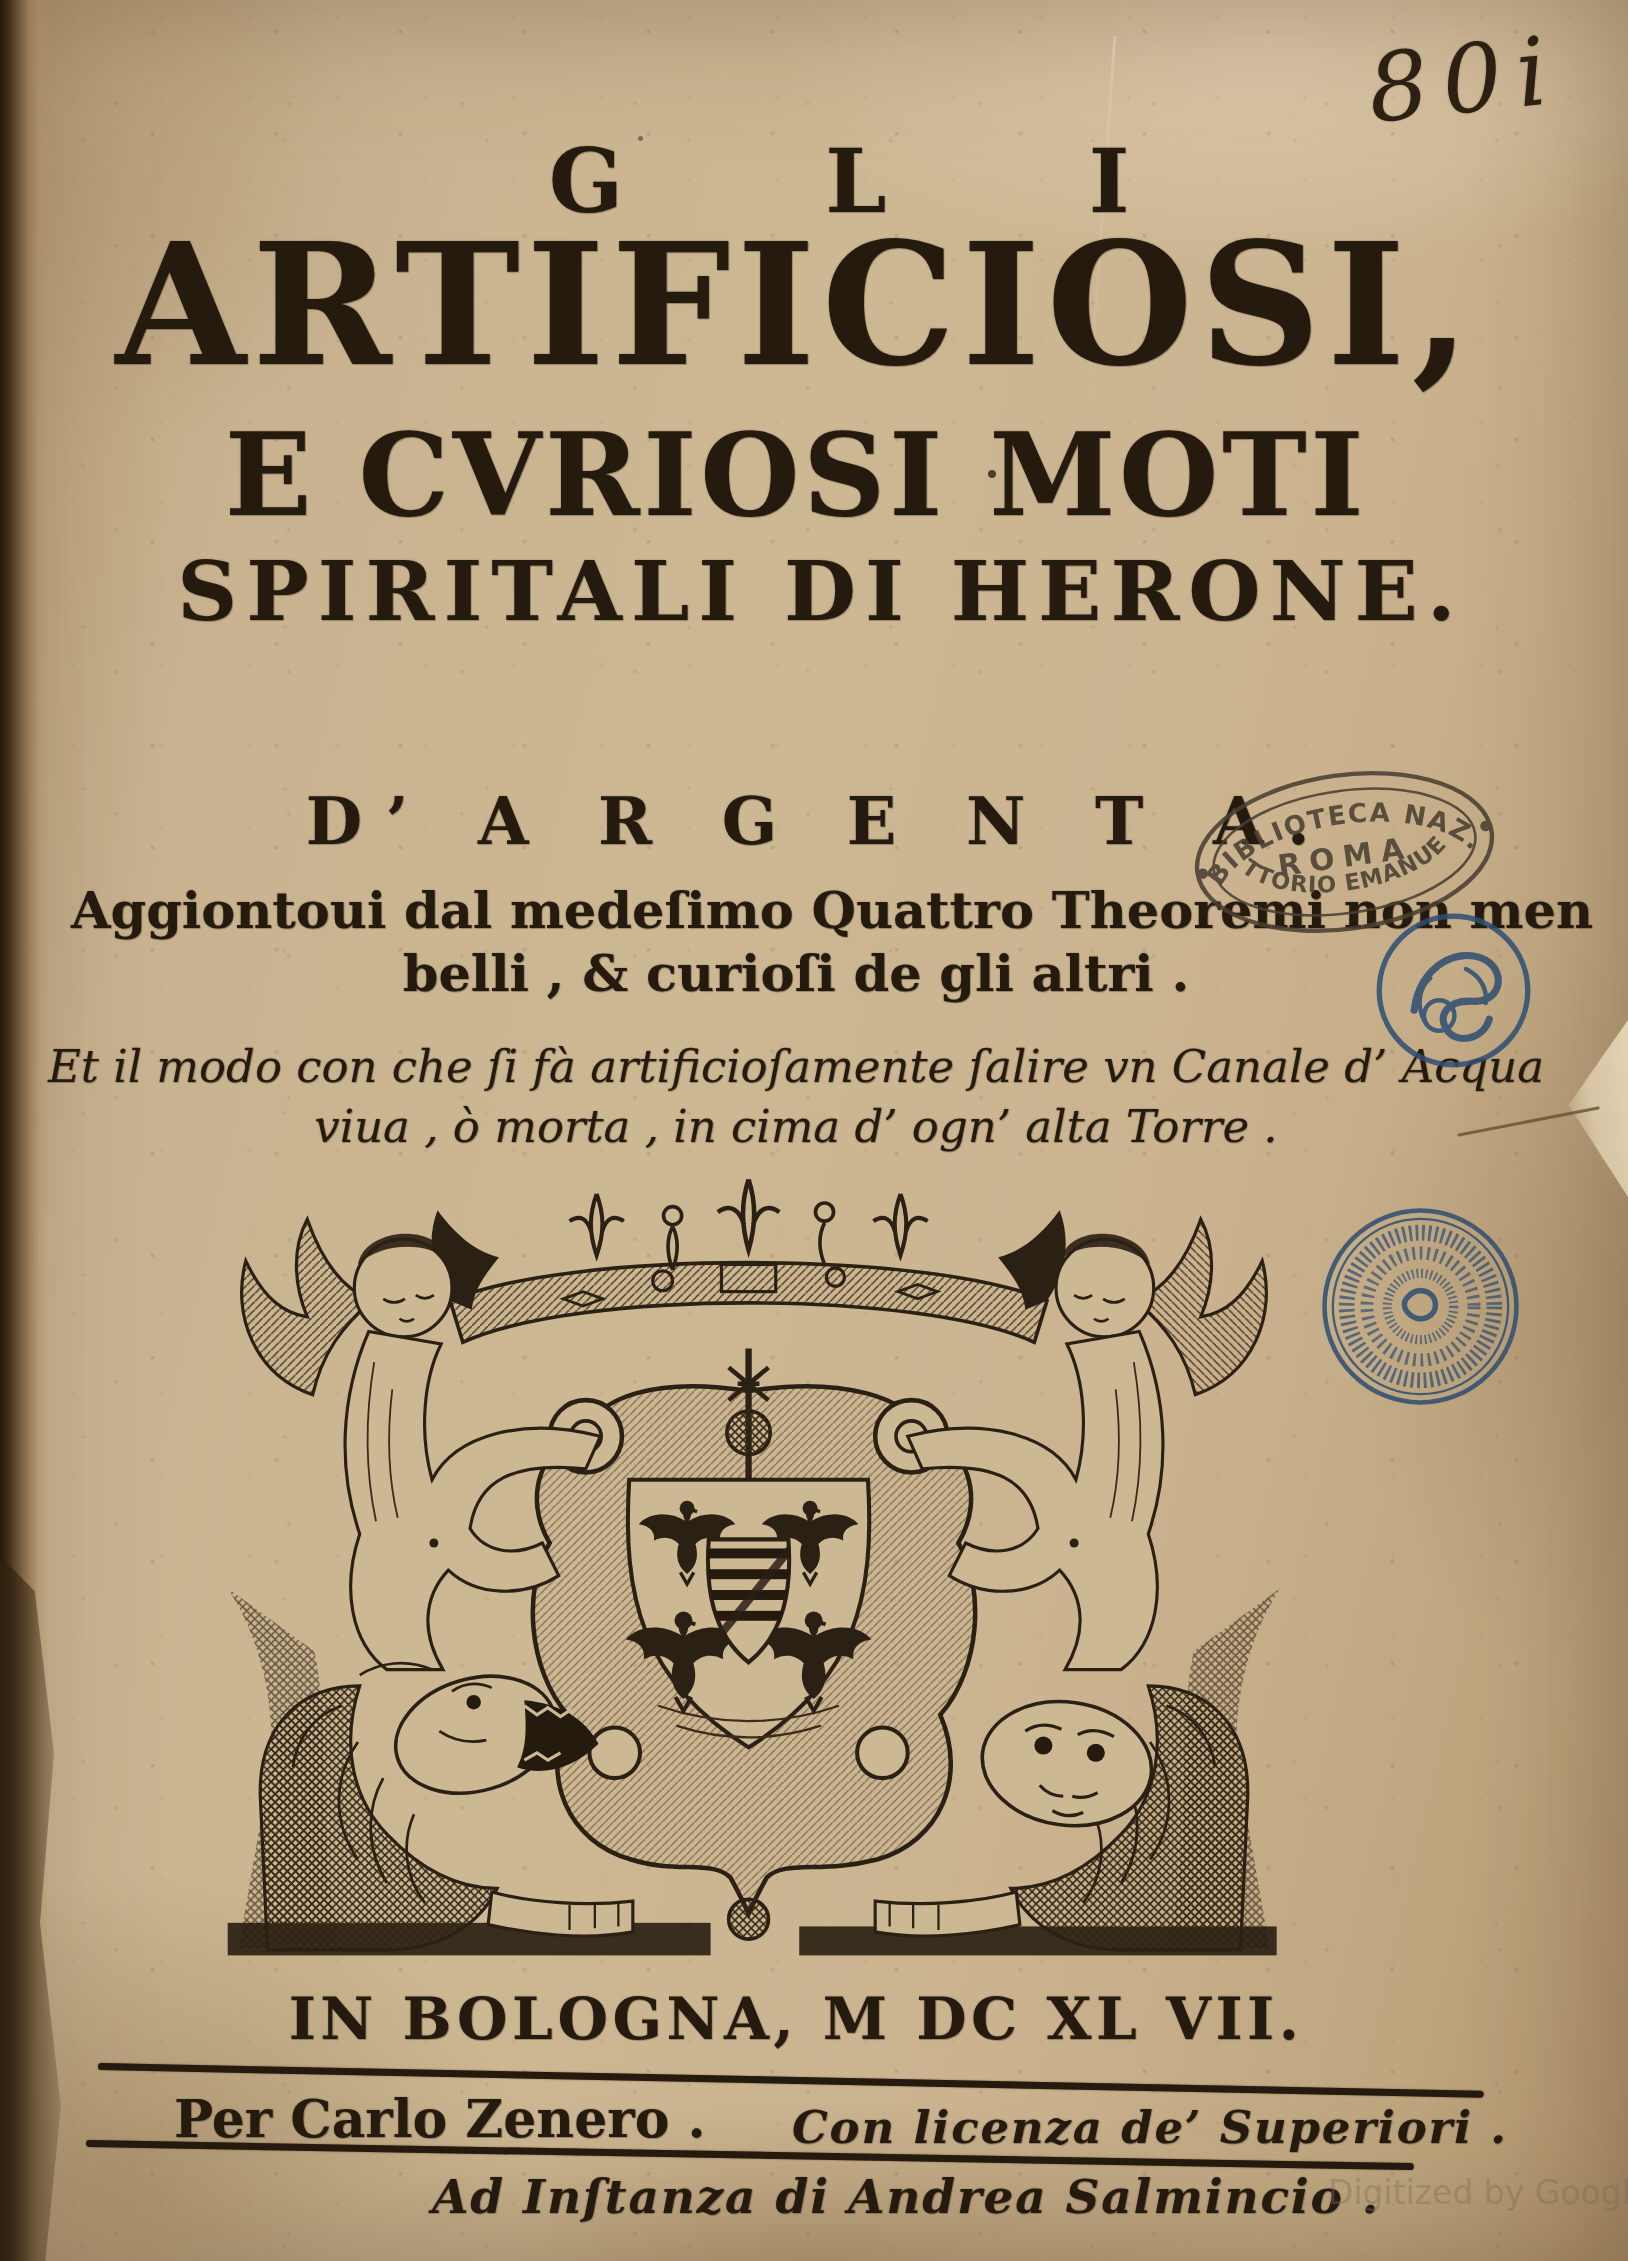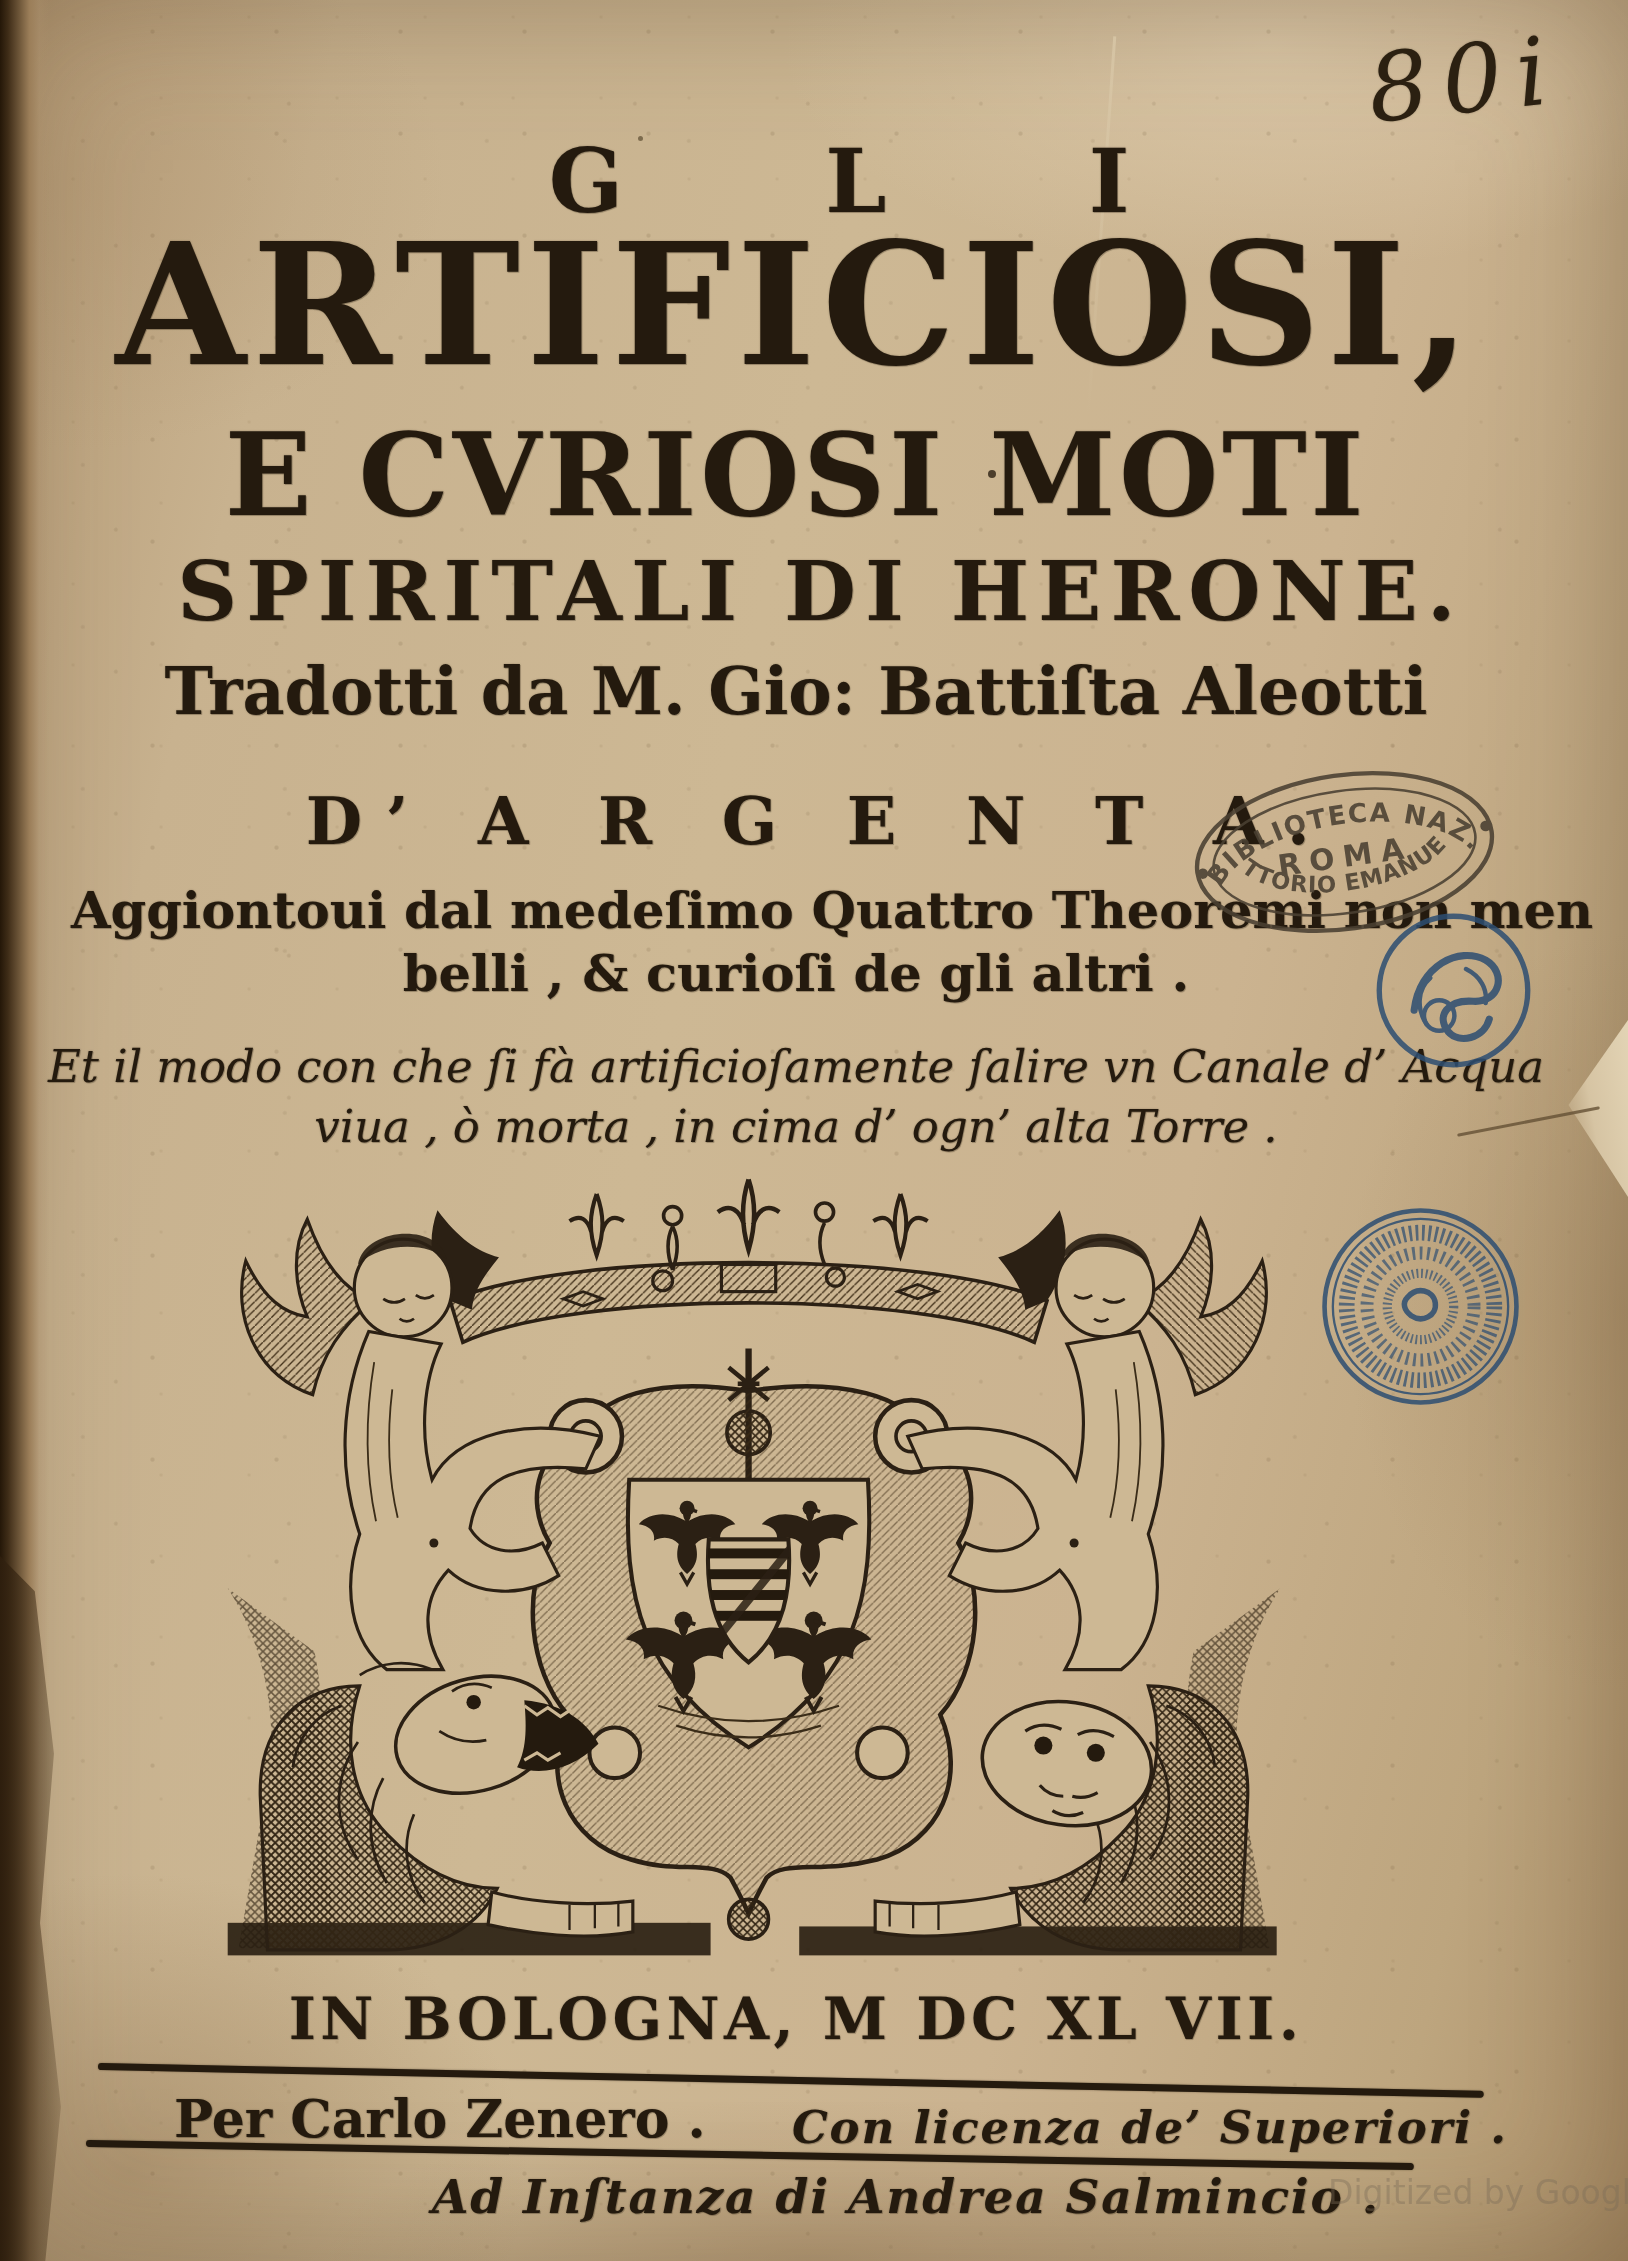--- a/index.html
+++ b/index.html
@@ -55,21 +55,20 @@
   <div style="position:absolute;left:638px;top:136px;width:5.4px;height:5.4px;border-radius:50%;background:#4a3a22;opacity:.6;"></div>
 
   <div class="ink" style="position:absolute;left:1368px;top:25px;font-size:94px;font-style:italic;letter-spacing:14.5px;
               transform:rotate(-6deg);color:#2b2011;text-shadow:0 0 1.8px rgba(40,28,12,.4);">80i</div>
 
   <div id="textcol">
     <div class="line ink" style="top:138px;font-size:87px;font-weight:bold;letter-spacing:86px;padding-left:86px;">G L I</div>
     <div class="line ink" style="top:221px;font-size:168px;font-weight:bold;letter-spacing:6.3px;">ARTIFICIOSI,</div>
     <div class="line ink" style="top:418px;font-size:114px;font-weight:bold;letter-spacing:3.6px;">E CVRIOSI MOTI</div>
     <div class="line ink" style="top:550px;font-size:83px;font-weight:bold;letter-spacing:9px;margin-left:25px;">SPIRITALI DI HERONE.</div>
-    <div class="line ink" style="top:659px;font-size:65px;font-weight:bold;">Tradotti da M. Gio: Battiſta Aleotti</div>
     <div class="line ink" style="top:789px;font-size:65px;font-weight:bold;letter-spacing:23.5px;padding-left:23.5px;">D’ A R G E N T A.</div>
     <div class="line ink" style="top:885px;font-size:51px;font-weight:bold;margin-left:36px;">Aggiontoui dal medeſimo Quattro Theoremi non men</div>
     <div class="line ink" style="top:948px;font-size:51px;font-weight:bold;">belli , &amp; curioſi de gli altri .</div>
     <div class="line ink" style="top:1044px;font-size:45px;font-style:italic;">Et il modo con che ſi fà artificioſamente ſalire vn Canale d’ Acqua</div>
     <div class="line ink" style="top:1104px;font-size:45px;font-style:italic;">viua , ò morta , in cima d’ ogn’ alta Torre .</div>
     <div class="line ink" style="top:1990px;font-size:58px;font-weight:bold;letter-spacing:4.5px;">IN BOLOGNA, M DC XL VII.</div>
   </div>
 
   <div class="stampdiv" style="left:1187px;top:769px;width:315px;height:166px;transform:rotate(-8deg);opacity:.88;">
     <svg viewBox="0 0 360 190" width="315" height="166">

